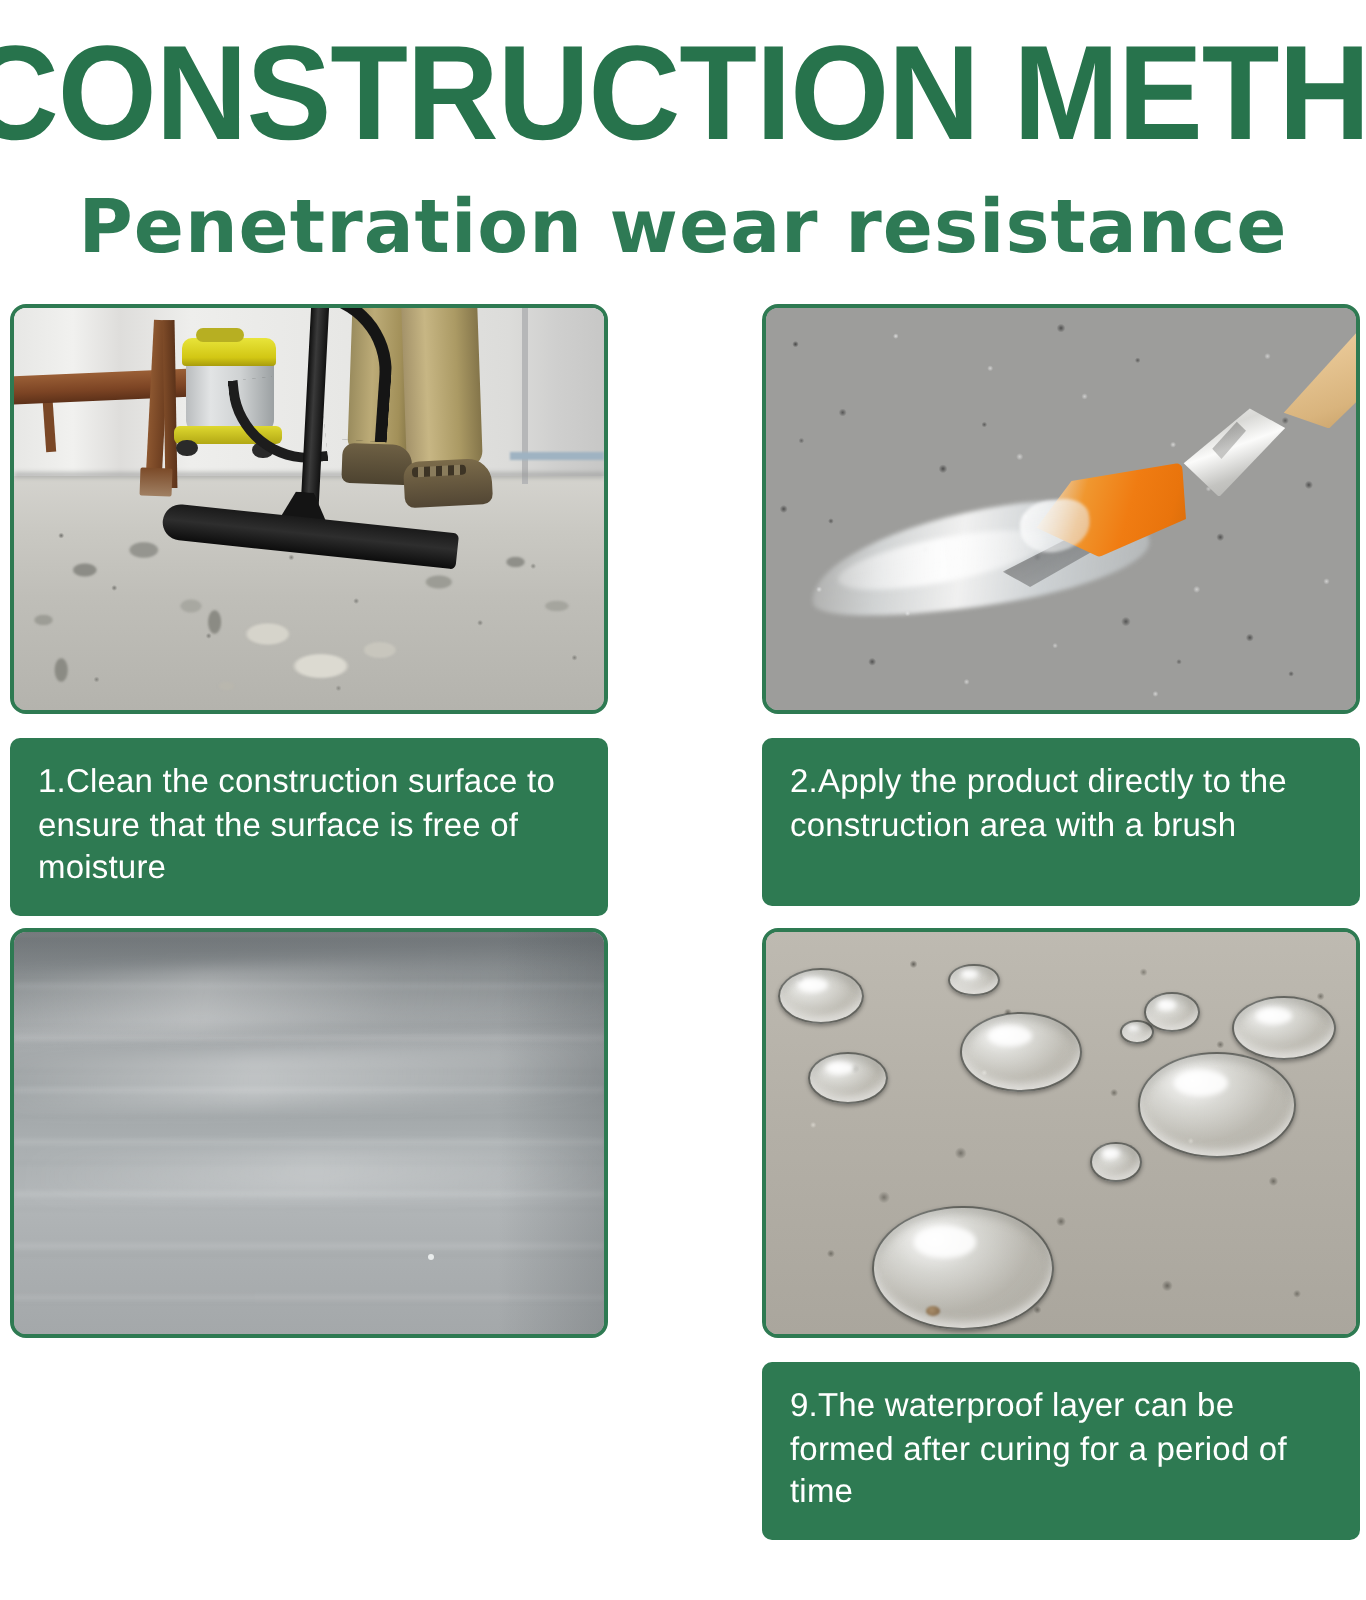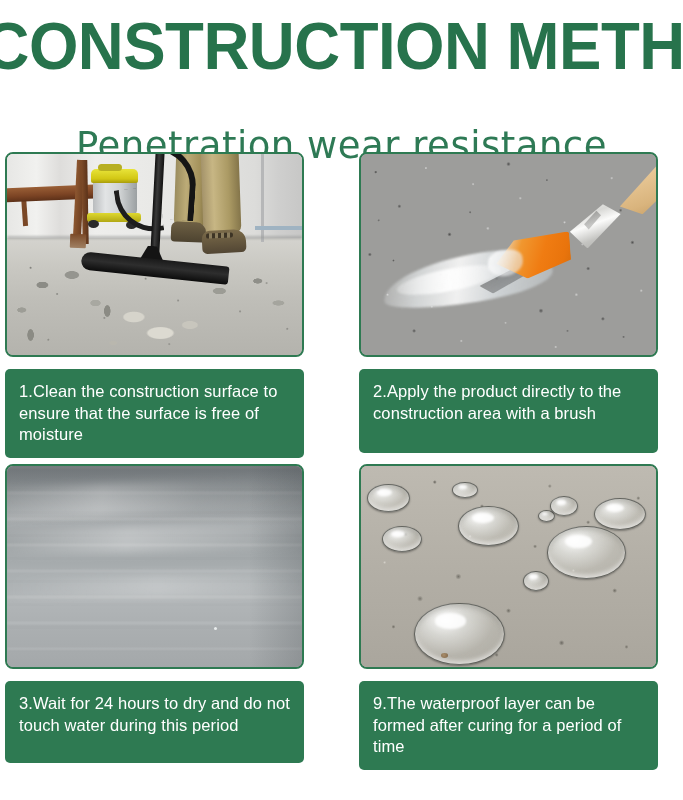--- a/index.html
+++ b/index.html
@@ -53,42 +53,41 @@
     transform-origin: center center;
   }
   .subtitle {
     position: absolute;
     left: 0;
     top: 92px;
     width: 683px;
     text-align: center;
     color: #2e7a55;
     font-family: "DejaVu Sans", sans-serif;
-    font-weight: 400;
+    font-weight: 700;
     font-size: 37px;
     line-height: 44px;
     letter-spacing: 0.5px;
     white-space: nowrap;
-    margin-top: 32px;
   }
 
   
   .grid {
     position: absolute;
     left: 0;
     top: 146px;
     width: 683px;
     height: 654px;
   }
   .cell {
     position: absolute;
     width: 299px;
   }
   .cell.col-left  { left: 5px; }
-  .cell.col-right { left: 359px; }
+  .cell.col-right { left: 381px; }
   .cell.row-top    { top: 6px; }
   .cell.row-bottom { top: 318px; }
 
   .photo {
     position: relative;
     width: 299px;
     height: 205px;
     border: 2px solid #2e7a52;
     border-radius: 8px;
     box-sizing: border-box;
@@ -589,21 +588,20 @@
           <div class="p3-bg"></div>
           <div class="p3-streaks"></div>
           <div class="p3-sheen-a"></div>
           <div class="p3-sheen-b"></div>
           <div class="p3-sheen-c"></div>
           <div class="p3-dark"></div>
           <div class="p3-edge"></div>
           <div class="p3-dot"></div>
         </div>
       </div>
-      <div class="caption">3.Wait for 24 hours to dry and do not touch water during this period</div>
     </div>
 
     <div class="cell col-right row-bottom">
       <div class="photo">
         <div class="scene">
           <div class="p4-bg"></div>
           <div class="bead b1"></div>
           <div class="bead b2"></div>
           <div class="bead b9"></div>
           <div class="bead b3"></div>

